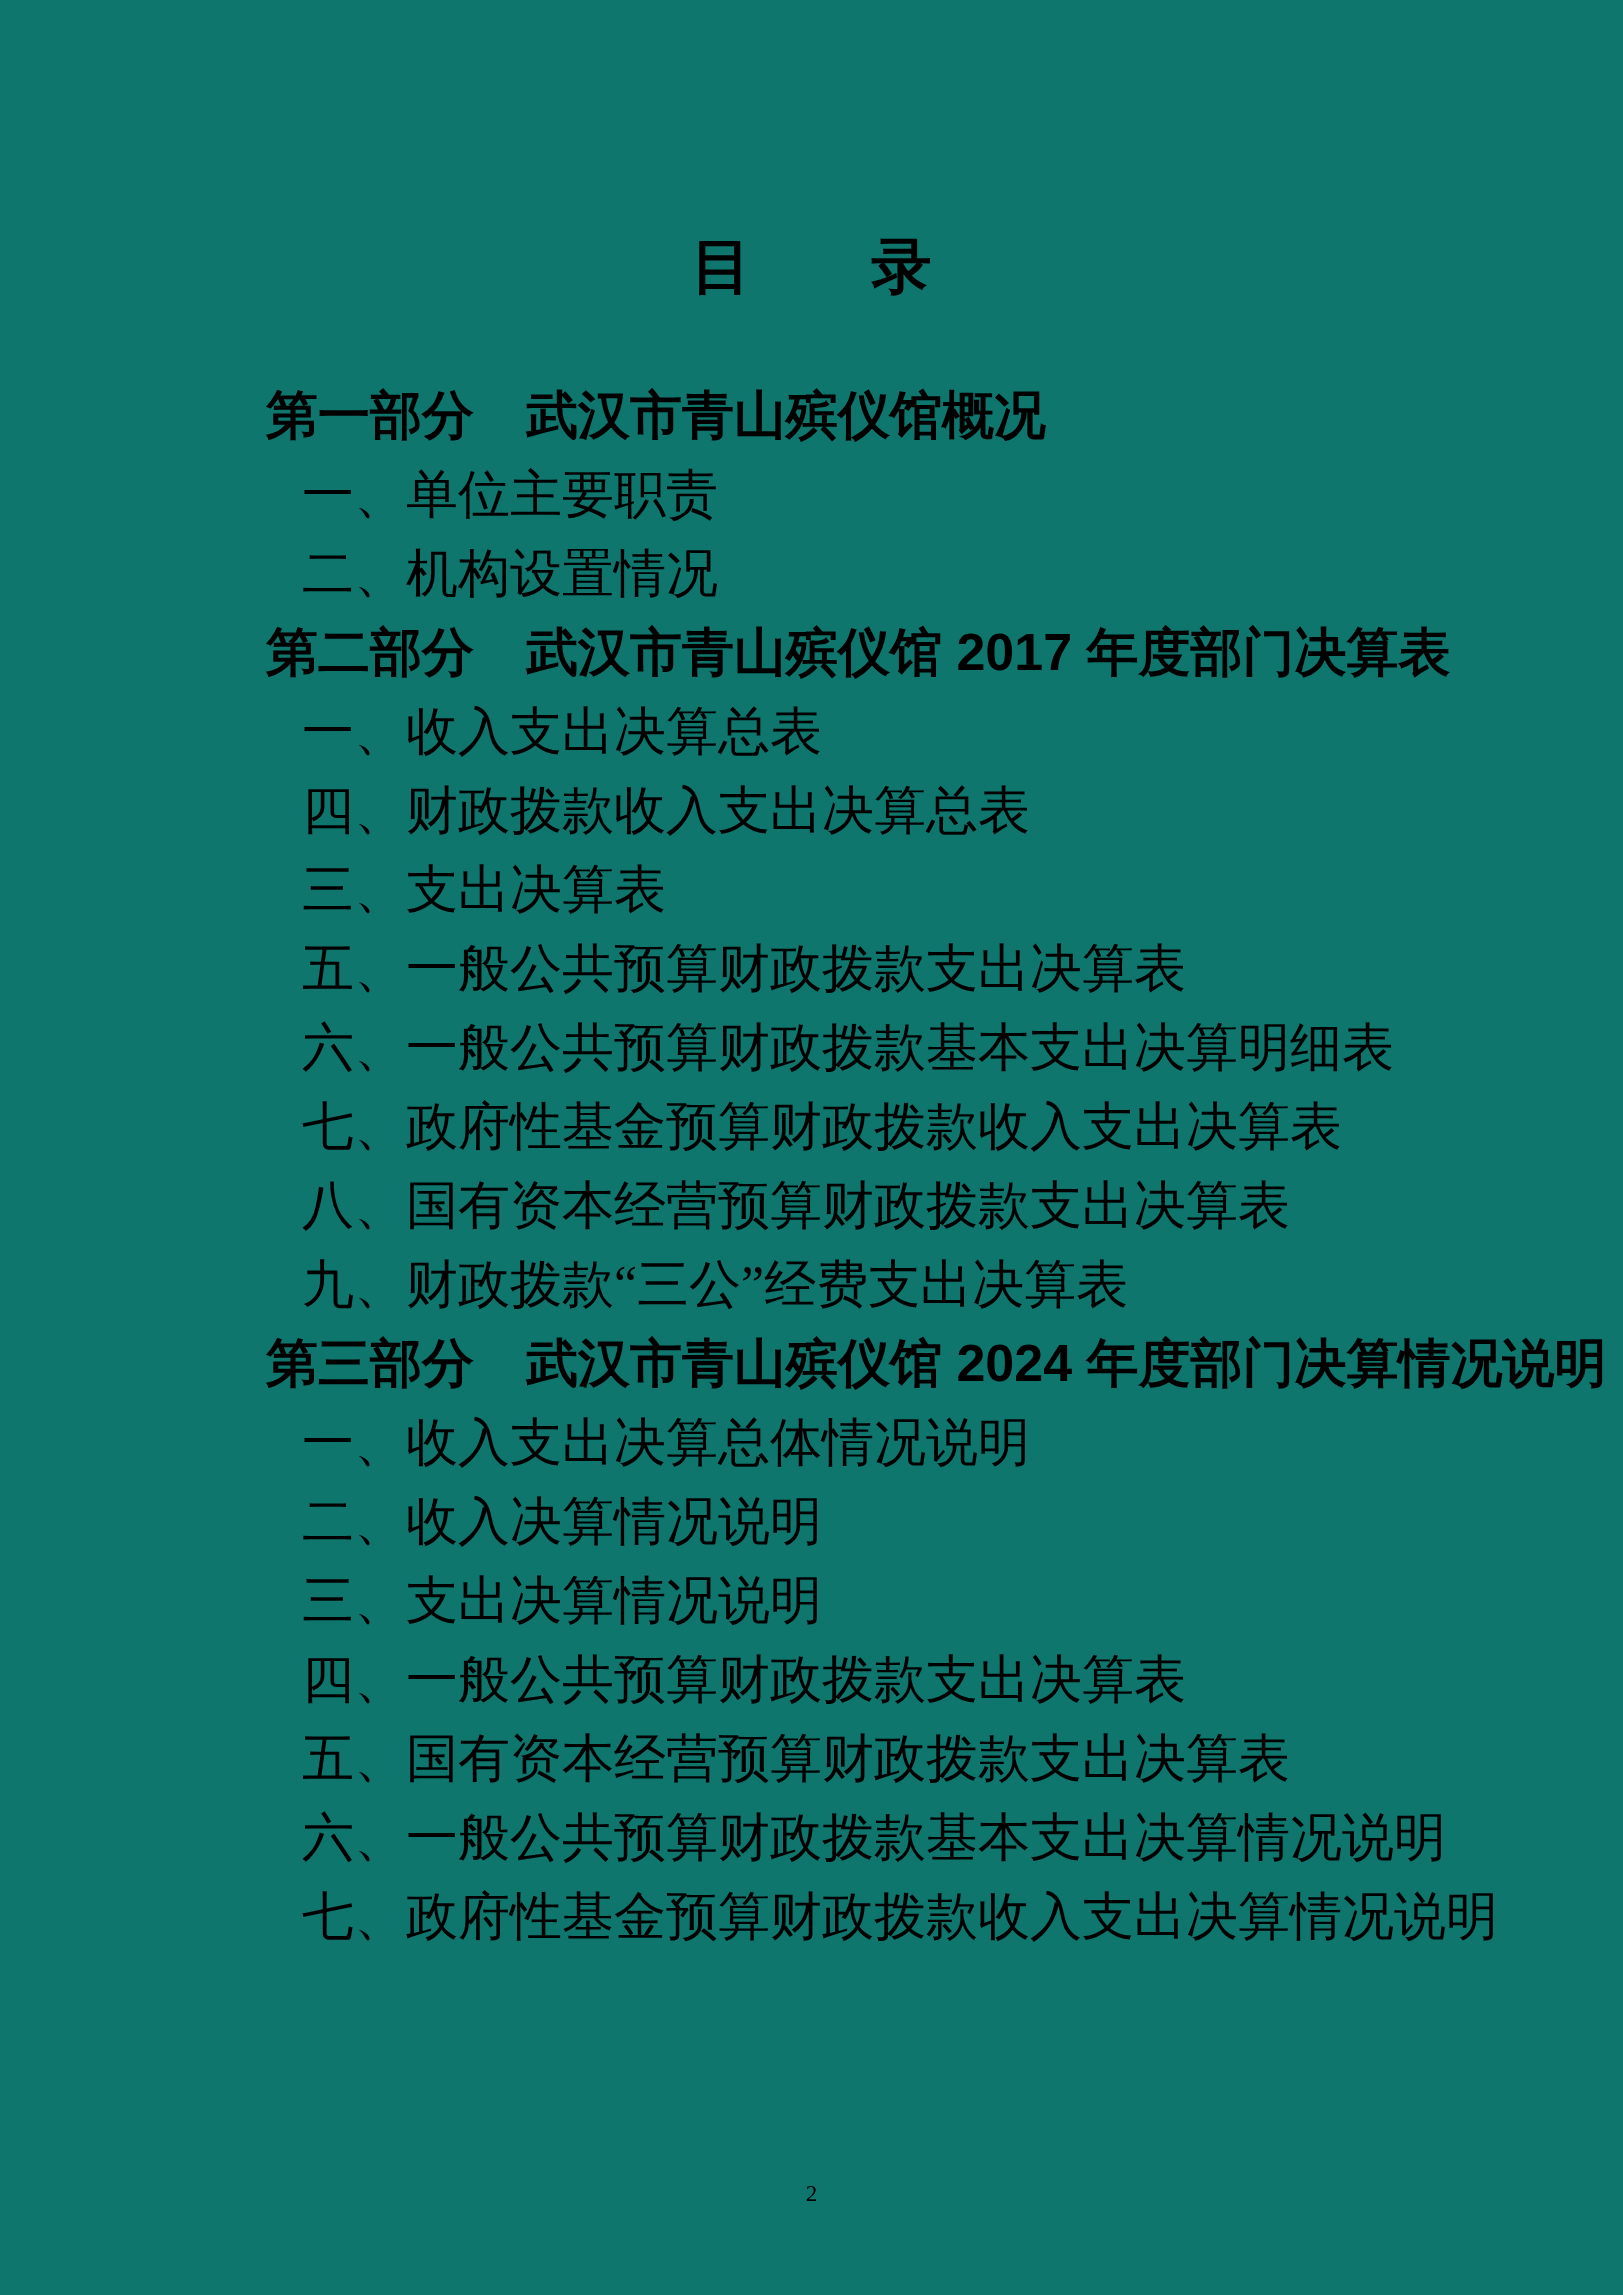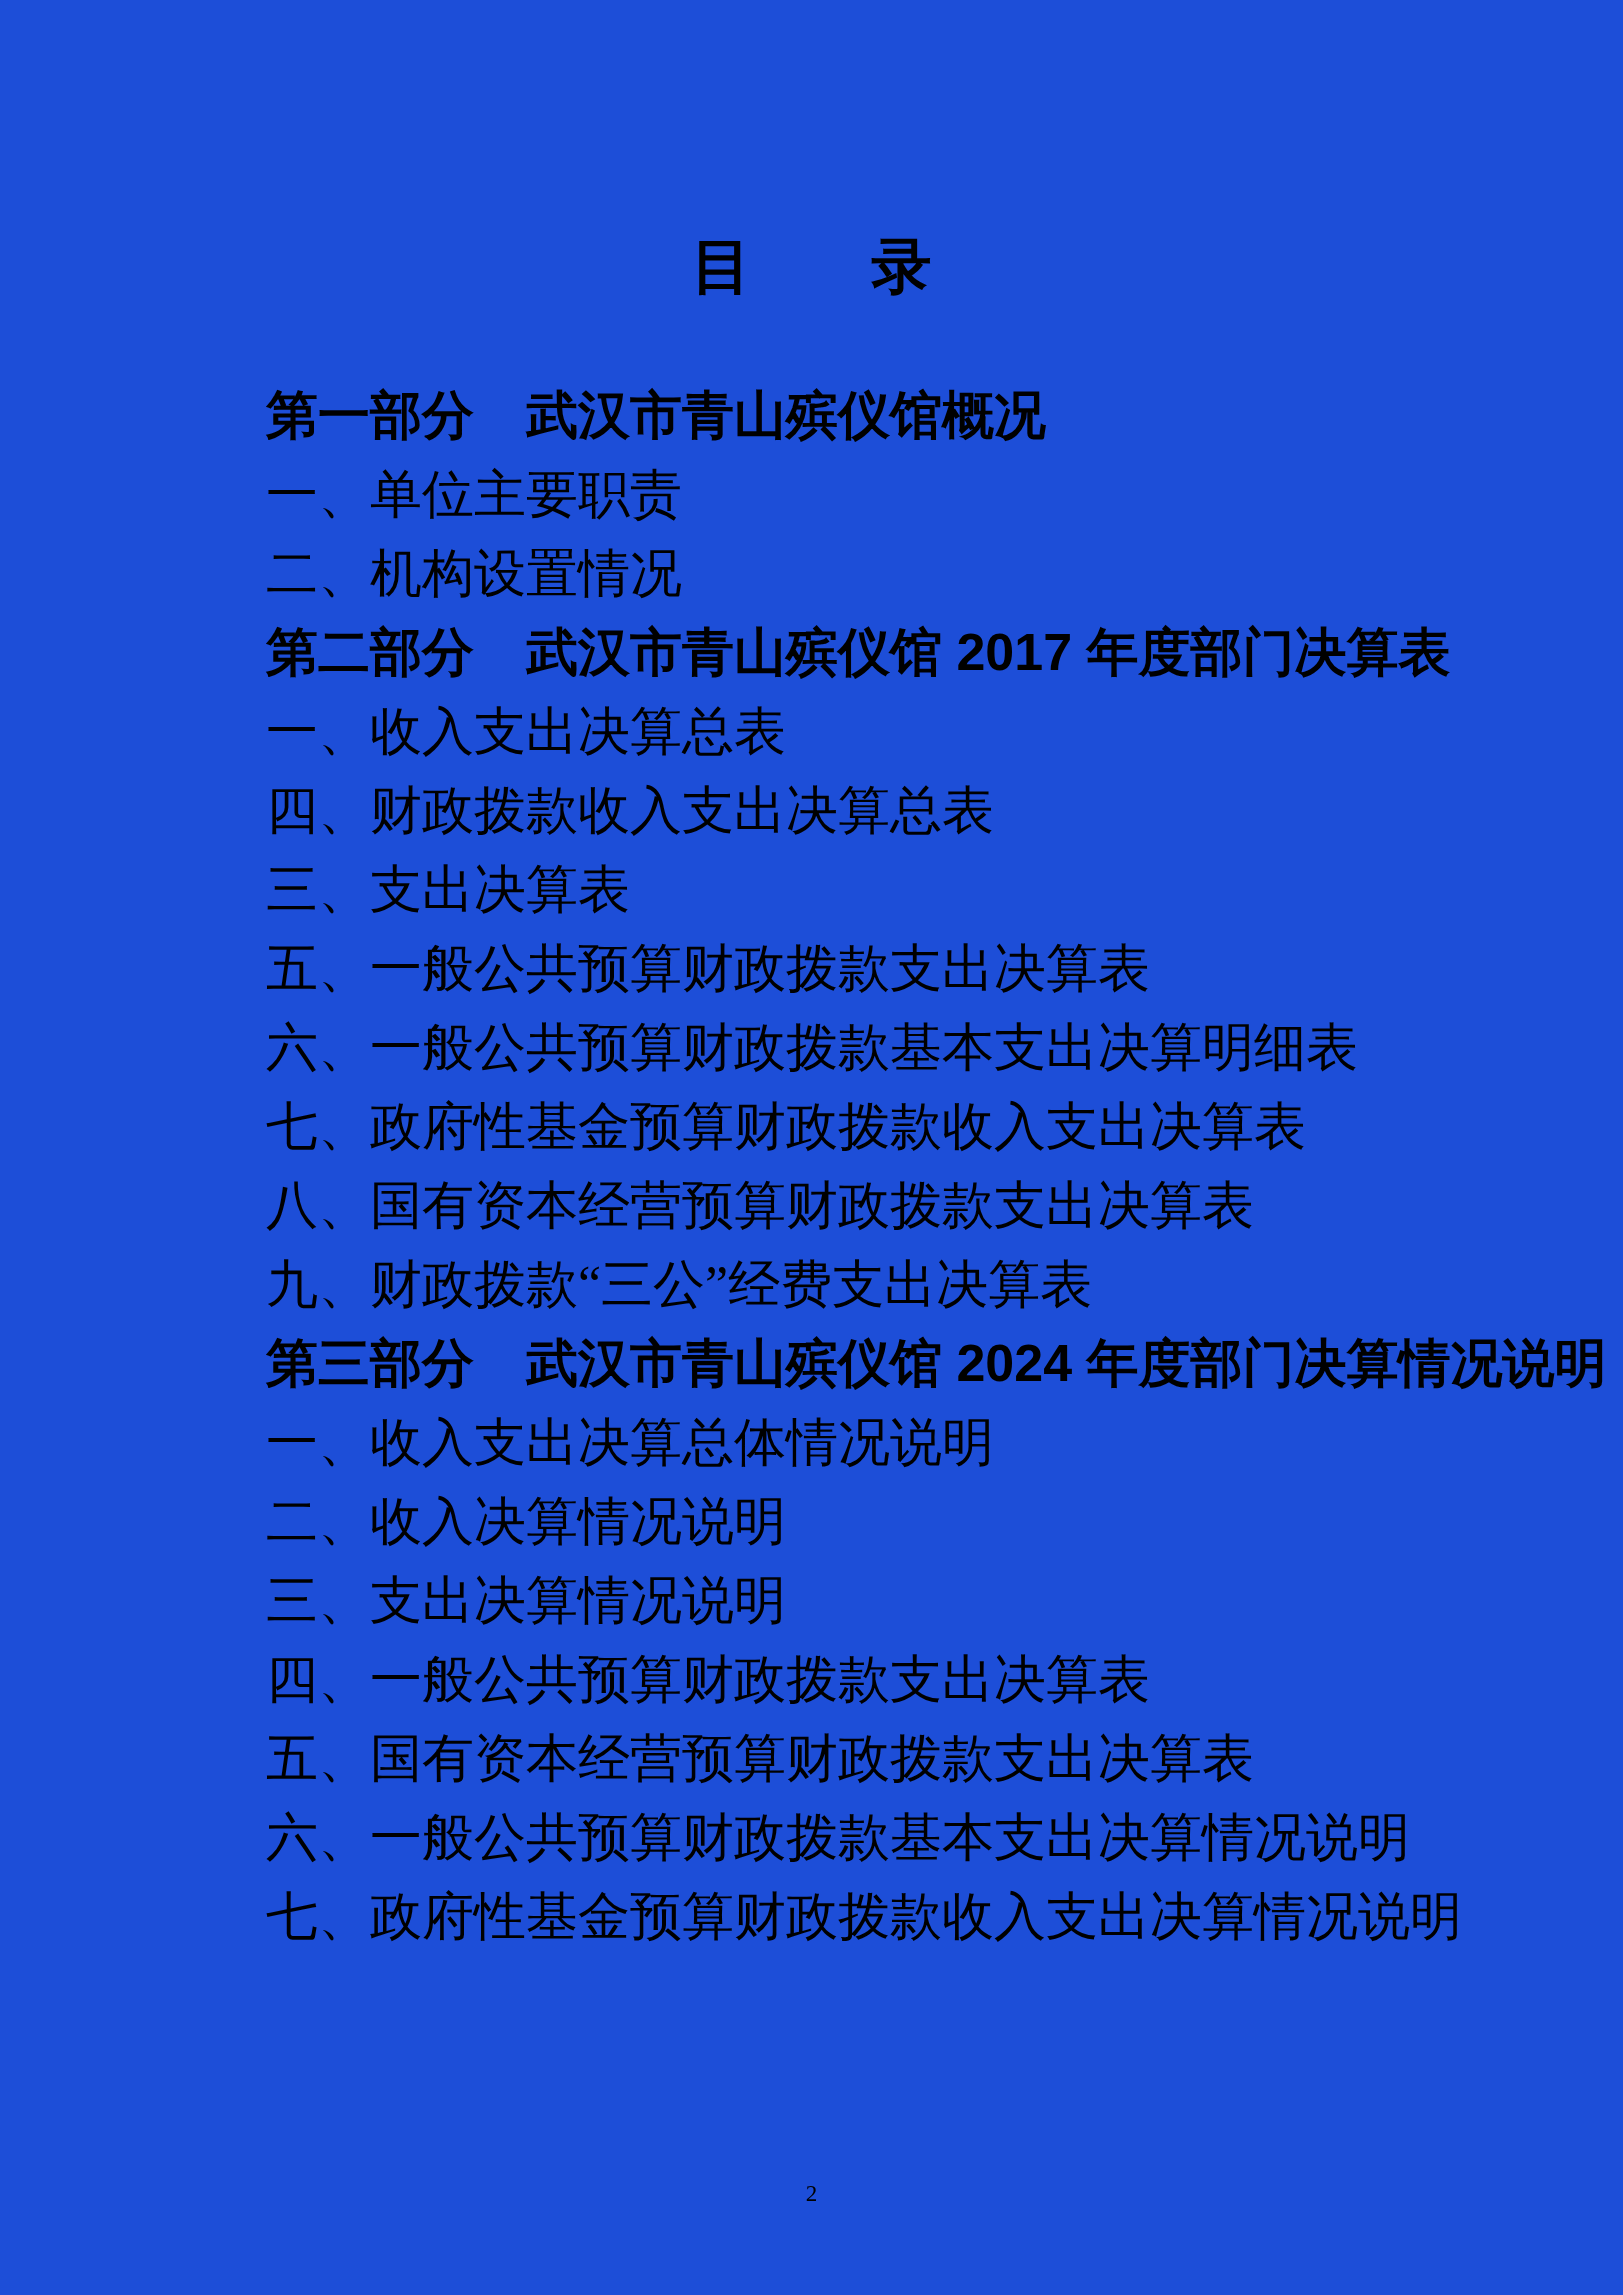--- a/index.html
+++ b/index.html
@@ -4,21 +4,21 @@
 <style>
   html, body {
     margin: 0;
     padding: 0;
     background: #ffffff;
   }
   .page {
     position: relative;
     width: 1623px;
     height: 2295px;
-    background: #1d4ed8;
+    background: #0f766e;
     color: #000000;
     overflow: hidden;
   }
   .doc-title {
     position: absolute;
     top: 228px;
     left: 0;
     width: 100%;
     text-align: center;
     font-family: "Liberation Sans", sans-serif;
@@ -40,20 +40,21 @@
     font-size: 52px;
     white-space: nowrap;
   }
   .part {
     font-family: "Liberation Sans", sans-serif;
     font-weight: 700;
   }
   .item {
     font-family: "Liberation Serif", serif;
     font-weight: 400;
+    margin-left: 36px;
   }
   .page-number {
     position: absolute;
     top: 2177px;
     left: 0;
     width: 100%;
     text-align: center;
     font-family: "Liberation Serif", serif;
     font-size: 23px;
     line-height: 34px;

